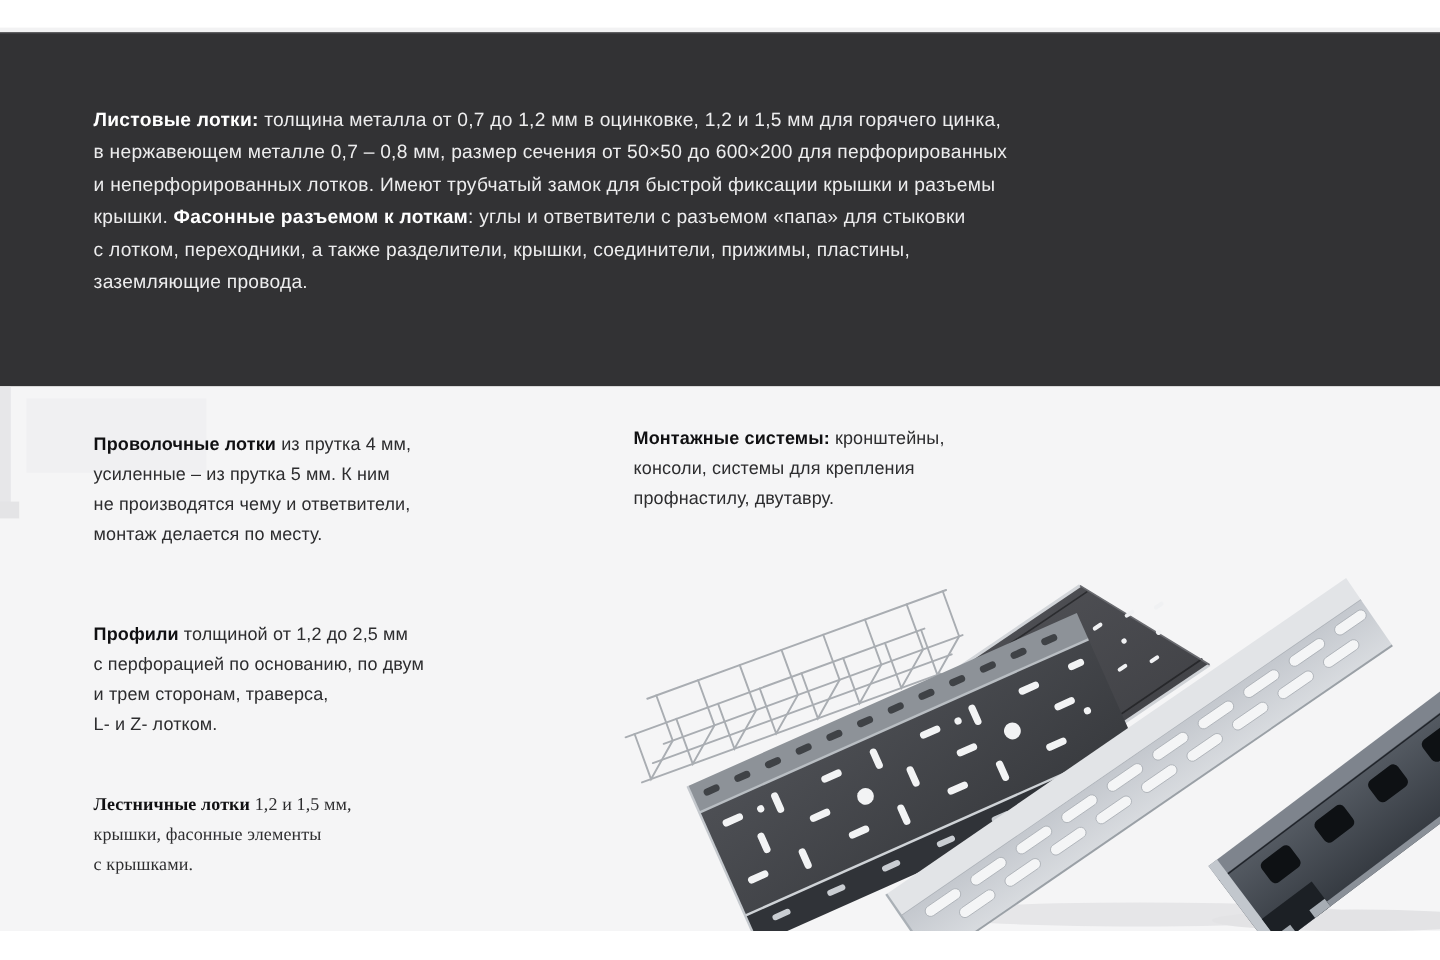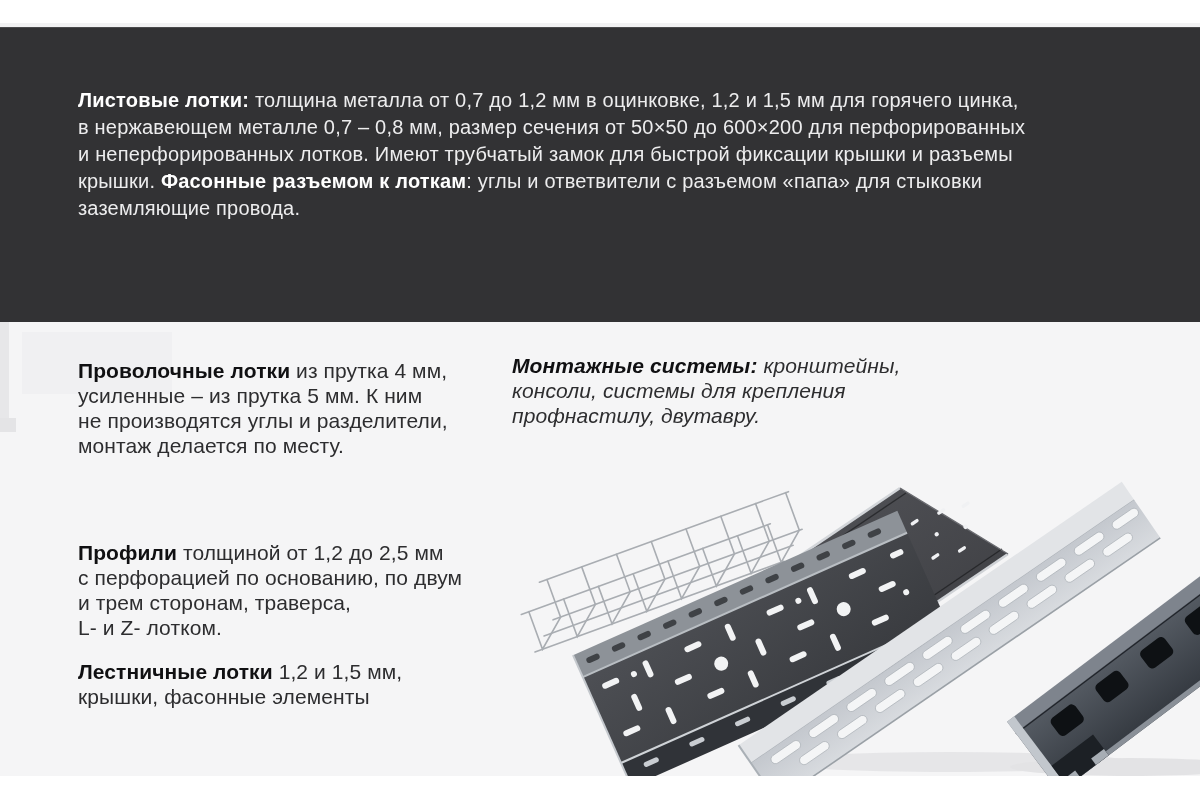--- a/index.html
+++ b/index.html
@@ -8,92 +8,94 @@
     font-family:"Liberation Sans","DejaVu Sans",sans-serif;background:#ffffff;
   }
   .top-strip{position:absolute;left:0;top:0;width:1200px;height:23px;background:#ffffff;}
   .top-divider{position:absolute;left:0;top:23px;width:1200px;height:4px;background:#f2f2f3;}
   .banner{
     position:absolute;left:0;top:27px;width:1200px;height:295px;
     background:#323234;border-top:1px solid #4a4a4c;box-sizing:border-box;
   }
   .banner-text{
     position:absolute;left:78px;top:59px;width:1070px;
-    font-size:20px;line-height:27px;letter-spacing:.2px;color:#ededee;
+    font-size:16px;line-height:27px;letter-spacing:.2px;color:#ededee;
   }
   .banner-text b{color:#ffffff;font-weight:700;}
   .catalog{
     position:absolute;left:0;top:322px;width:1200px;height:454px;
     background:#f5f5f6;overflow:hidden;
   }
   .ghost{position:absolute;background:#e9e9eb;}
   .ghost.g1{left:0;top:0;width:9px;height:108px;background:#e7e7e9;}
   .ghost.g2{left:22px;top:10px;width:150px;height:62px;background:#f0f0f2;}
   .ghost.g3{left:0;top:96px;width:16px;height:14px;background:#e4e4e6;}
   .tblock{
-    position:absolute;font-size:21px;line-height:25px;letter-spacing:.1px;color:#2d2d2f;
+    position:absolute;font-size:15px;line-height:25px;letter-spacing:.1px;color:#2d2d2f;
   }
   .tblock b{color:#101012;font-weight:700;}
   .tb-wire{left:78px;top:36px;width:430px;}
-  .tb-mount{left:512px;top:31px;width:430px;font-style:italic;}
-  .tb-profiles{left:78px;top:194px;width:440px;margin-top:24px;}
-  .tb-ladder{left:78px;top:337px;width:430px;}
+  .tb-mount{left:528px;top:31px;width:430px;}
+  .tb-profiles{left:78px;top:194px;width:440px;}
+  .tb-ladder{left:78px;top:337px;width:430px;font-family:Liberation Serif, serif;}
   .collage{
     position:absolute;left:520px;top:140px;width:680px;height:314px;overflow:hidden;
   }
   .tline{white-space:nowrap;}
   .bottom-strip{position:absolute;left:0;top:776px;width:1200px;height:24px;background:#ffffff;}
 </style>
 </head>
 <body>
 
 <div class="page">
 
   <div class="top-strip"></div>
   <div class="top-divider"></div>
 
   <header class="banner">
     <div class="banner-text">
         <div class="tline"><b>Листовые лотки:</b><span> толщина металла от 0,7 до 1,2 мм в оцинковке, 1,2 и 1,5 мм для горячего цинка,</span></div>
         <div class="tline"><span>в нержавеющем металле 0,7 – 0,8 мм, размер сечения от 50×50 до 600×200 для перфорированных</span></div>
         <div class="tline"><span>и неперфорированных лотков. Имеют трубчатый замок для быстрой фиксации крышки и разъемы</span></div>
         <div class="tline"><span>крышки. </span><b>Фасонные разъемом к лоткам</b><span>: углы и ответвители с разъемом «папа» для стыковки</span></div>
+        <div class="tline"><span>с лотком, переходники, а также разделители, крышки, соединители, прижимы, пластины,</span></div>
         <div class="tline"><span>заземляющие провода.</span></div>
       </div>
   </header>
 
   <section class="catalog">
 
     <div class="ghost g1"></div>
     <div class="ghost g2"></div>
     <div class="ghost g3"></div>
 
     <div class="tblock tb-wire">
         <div class="tline"><b>Проволочные лотки</b><span> из прутка 4 мм,</span></div>
         <div class="tline"><span>усиленные – из прутка 5 мм. К ним</span></div>
-        <div class="tline"><span>не производятся углы и разделители,</span></div>
+        <div class="tline"><span>не производятся чему и ответвители,</span></div>
         <div class="tline"><span>монтаж делается по месту.</span></div>
       </div>
 
     <div class="tblock tb-mount">
         <div class="tline"><b>Монтажные системы:</b><span> кронштейны,</span></div>
         <div class="tline"><span>консоли, системы для крепления</span></div>
         <div class="tline"><span>профнастилу, двутавру.</span></div>
       </div>
 
     <div class="tblock tb-profiles">
         <div class="tline"><b>Профили</b><span> толщиной от 1,2 до 2,5 мм</span></div>
         <div class="tline"><span>с перфорацией по основанию, по двум</span></div>
         <div class="tline"><span>и трем сторонам, траверса,</span></div>
         <div class="tline"><span>L- и Z- лотком.</span></div>
       </div>
 
     <div class="tblock tb-ladder">
         <div class="tline"><b>Лестничные лотки</b><span> 1,2 и 1,5 мм,</span></div>
         <div class="tline"><span>крышки, фасонные элементы</span></div>
+        <div class="tline"><span>с крышками.</span></div>
       </div>
 
     <div class="collage">
       <svg width="680" height="314" viewBox="0 0 680 314" xmlns="http://www.w3.org/2000/svg">
         <defs>
           <linearGradient id="gCover" x1="0" y1="0" x2="1" y2="1">
             <stop offset="0" stop-color="#55565b"></stop>
             <stop offset="1" stop-color="#3a3b3f"></stop>
           </linearGradient>
           <linearGradient id="gTrayBottom" x1="0" y1="0" x2="1" y2="1">

